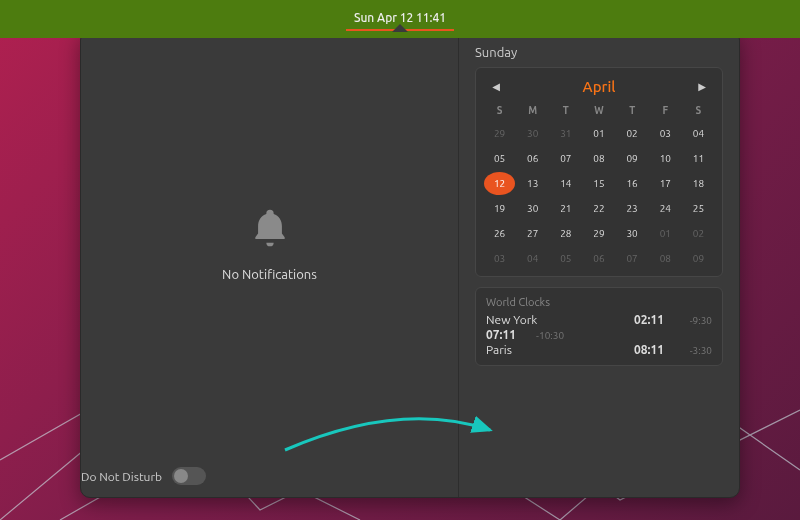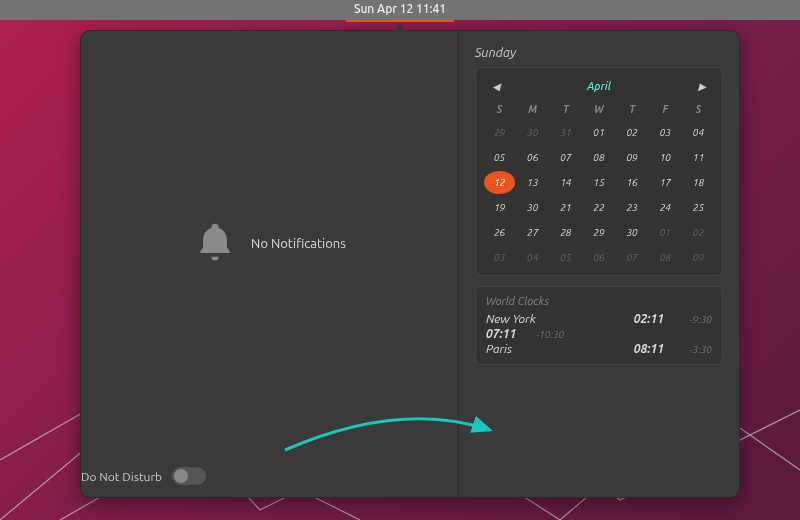--- a/index.html
+++ b/index.html
@@ -8,22 +8,22 @@
   font-family: Ubuntu, Cantarell, sans-serif;
   background: linear-gradient(135deg, #b02050 0%, #7c1d4a 50%, #5a1a3e 100%);
   position: relative;
   overflow: hidden;
 }
 .wallpaper-lines {
   position: absolute; inset: 0; z-index: 0;
 }
 .wallpaper-lines svg { width: 100%; height: 100%; }
 .topbar {
-  position: absolute; top: 0; left: 0; right: 0; height: 20px;
-  background: #737373; z-index: 10;
+  position: absolute; top: 0; left: 0; right: 0; height: 38px;
+  background: #4d7c0f; z-index: 10;
   display: flex; justify-content: center; align-items: center;
 }
 .topbar-clock {
   color: #eee; font-size: 12px; font-weight: 500;
   padding: 0 8px; border-bottom: 2px solid #e95420;
   line-height: 22px;
 }
 .caret {
   position: absolute; top: 24px; left: 50%; transform: translateX(-50%);
   width: 0; height: 0; border-left: 8px solid transparent;
@@ -34,54 +34,53 @@
   position: absolute; top: 30px; left: 80px; right: 60px; bottom: 22px;
   background: #3a3a3a; border-radius: 10px; z-index: 5;
   display: flex; box-shadow: 0 6px 20px rgba(0,0,0,.4);
   border: 1px solid #2a2a2a;
 }
 .notif-pane {
   flex: 1.2; display: flex; flex-direction: column;
   border-right: 1px solid #2d2d2d;
 }
 .notif-body {
-  flex: 1; display: flex; flex-direction: row;
+  flex: 1; display: flex; flex-direction: column;
   align-items: center; justify-content: center; gap: 14px;
 }
 .bell svg { width: 44px; height: 44px; fill: #8a8a8a; }
 .no-notif { color: #ddd; font-size: 13px; }
 .dnd-row {
   display: flex; align-items: center; gap: 10px;
   padding: 12px 0; font-size: 12px; color: #ccc;
 }
 .toggle {
   width: 34px; height: 18px; background: #555; border-radius: 9px;
   position: relative; cursor: pointer;
 }
 .toggle-knob {
   position: absolute; top: 2px; left: 2px; width: 14px; height: 14px;
   background: #888; border-radius: 50%;
 }
 .cal-pane {
   width: 280px; padding: 14px 16px 12px 16px; display: flex;
   flex-direction: column;
-  font-style: italic;
 }
 .date-head { color: #eee; margin-bottom: 8px; }
 .date-head .dow { font-size: 13px; color: #ccc; }
 .date-head .full { font-size: 19px; font-weight: 600; }
 .cal-box {
   background: #333; border: 1px solid #464646; border-radius: 6px;
   padding: 8px 8px 6px 8px; margin-bottom: 10px;
 }
 .cal-nav {
   display: flex; align-items: center; justify-content: space-between;
   padding: 2px 4px 6px 4px;
 }
-.cal-nav .month { color: #5eead4; font-size: 11px; font-weight: 500; }
+.cal-nav .month { color: #f97316; font-size: 15px; font-weight: 500; }
 .nav-btn {
   width: 16px; height: 16px; display: flex; align-items: center;
   justify-content: center; color: #ccc; cursor: pointer; font-size: 10px;
 }
 .cal-grid {
   display: grid; grid-template-columns: repeat(7, 1fr);
   gap: 2px; font-size: 10px; text-align: center;
 }
 .cal-dow { color: #888; font-weight: 600; padding: 4px 0; }
 .cal-day {

